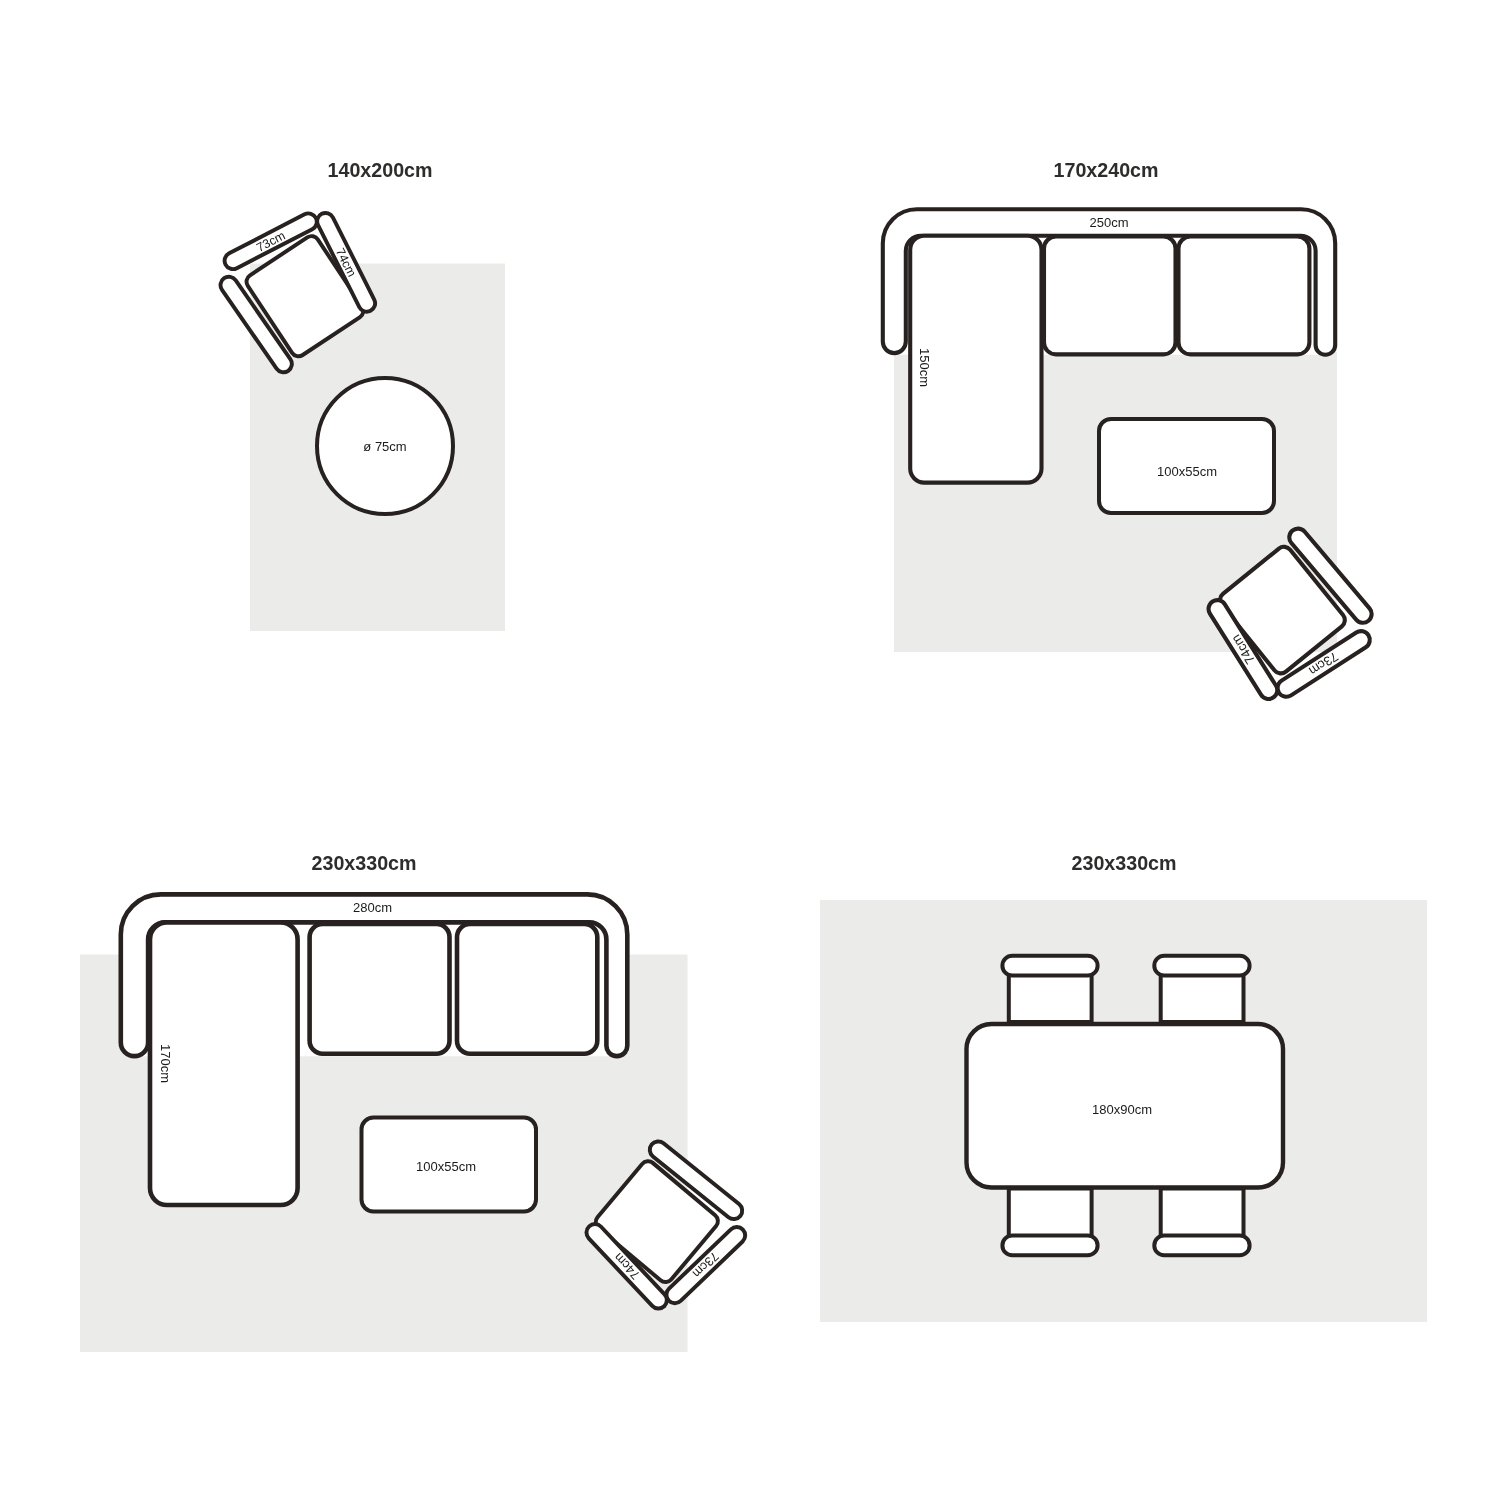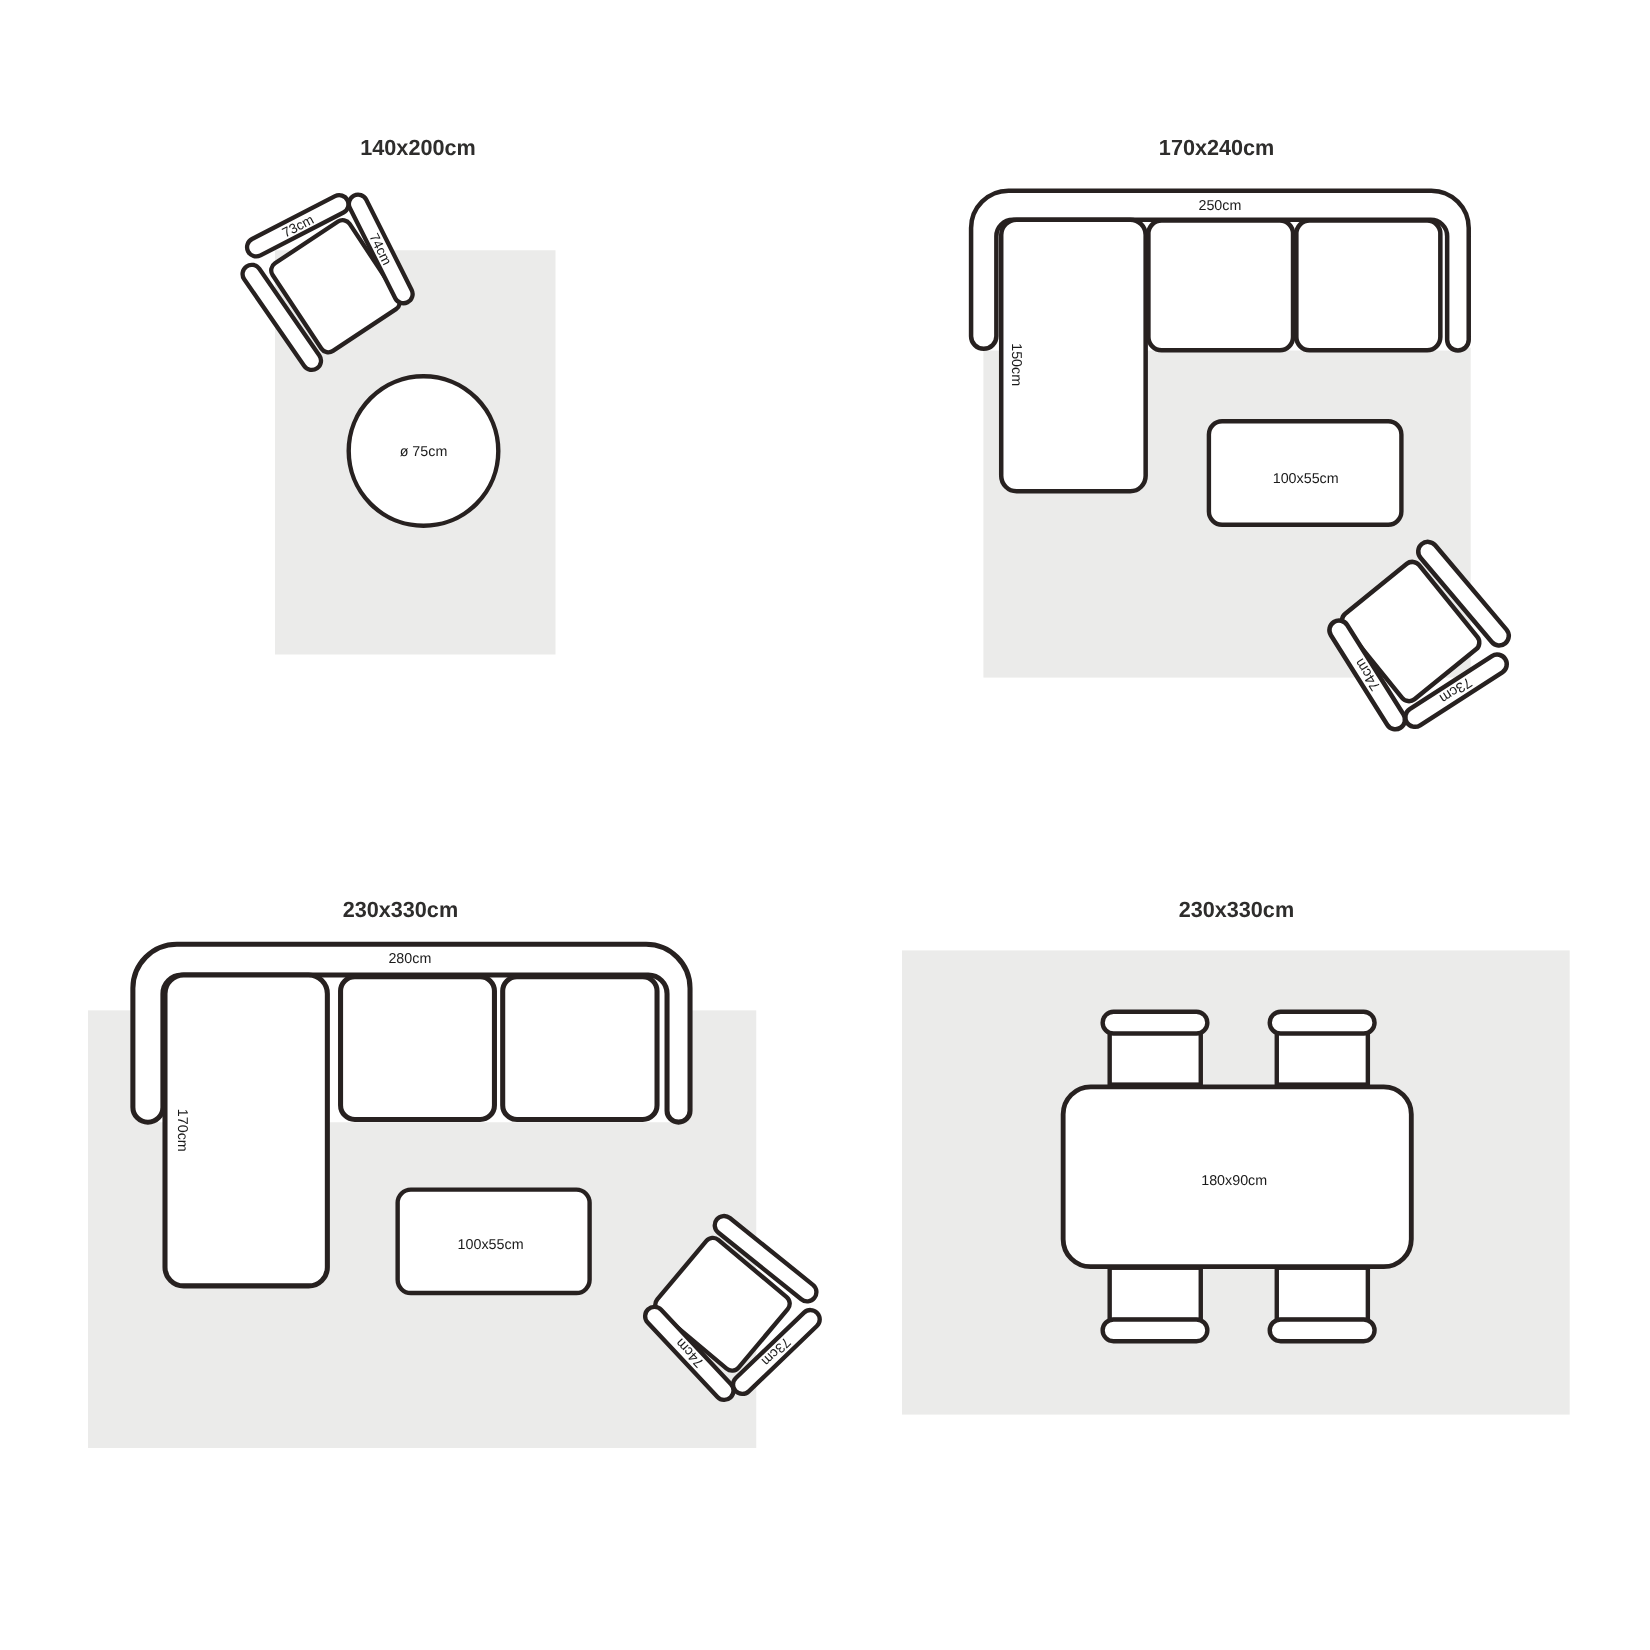--- a/index.html
+++ b/index.html
@@ -3,21 +3,21 @@
 <meta charset="utf-8">
 <style>
   html,body{margin:0;padding:0;background:#ffffff;}
   svg{display:block;}
   text{font-family:"Liberation Sans", sans-serif;}
   .title{font-size:20px;font-weight:bold;fill:#2e2d2c;}
   .lbl{font-size:13px;fill:#1b1b1b;}
 </style>
 </head>
 <body>
-<div style="width:1500px;height:1316px;transform:translateZ(0);will-change:transform;">
+<div style="width:1500px;height:1316px;transform:translateZ(0);will-change:transform;margin-top:36px;">
 <svg width="1500" height="1500" viewBox="0 0 1500 1500">
 
 <rect x="0" y="0" width="1500" height="1500" fill="#ffffff"></rect>
 
 <text class="title" x="380" y="141" text-anchor="middle" textLength="105" lengthAdjust="spacingAndGlyphs">140x200cm</text>
 
 <rect x="250" y="227.5" width="255" height="367.5" fill="#ebebea"></rect>
 
 <g transform="translate(305 260.2) rotate(-33.5) scale(0.955)">
 

